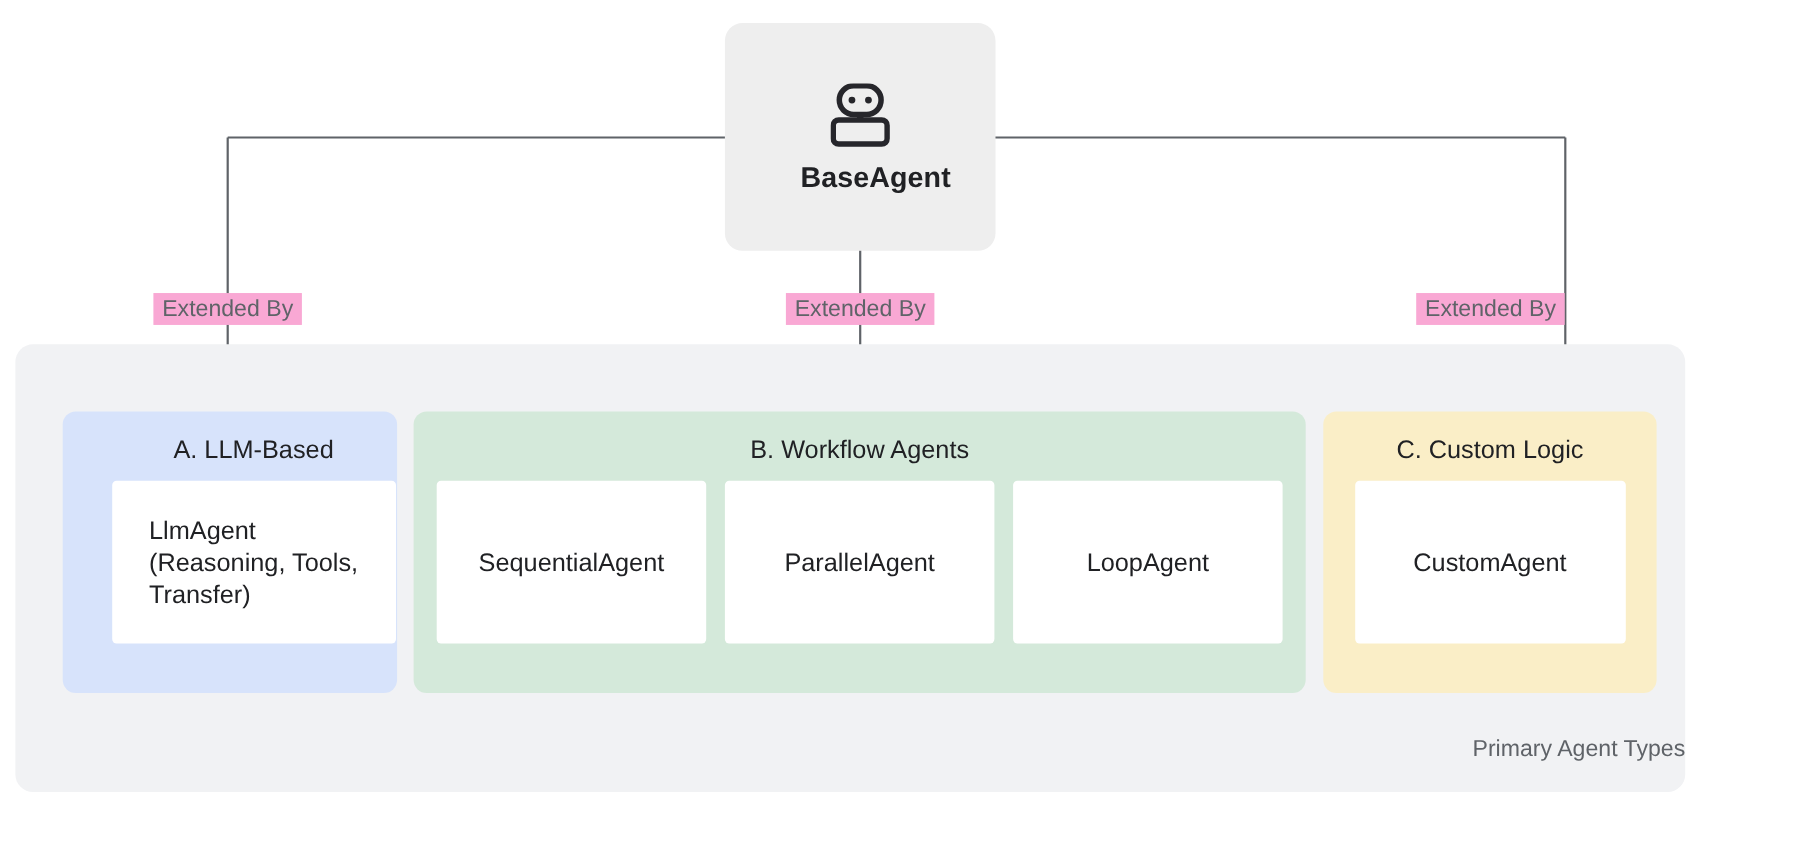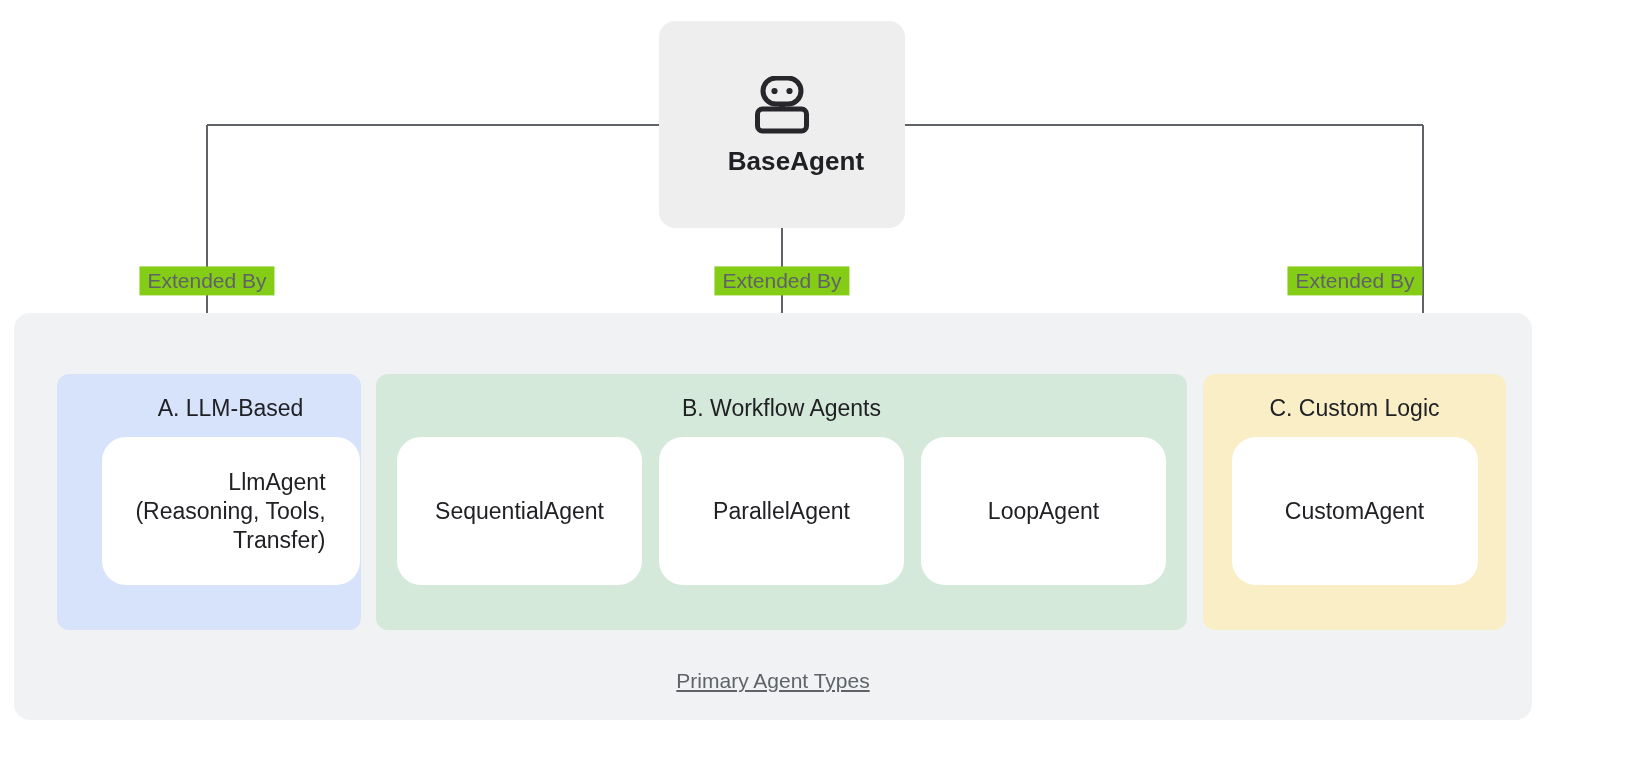--- a/index.html
+++ b/index.html
@@ -59,21 +59,21 @@
     color: #202124;
     line-height: 1;
     margin-left: 28px;
   }
 
   
   .edge-label {
     position: absolute;
     font-size: 21px;
     color: #5f6368;
-    background: #84cc16;
+    background: #f9a8d4;
     padding: 2px 8px;
     white-space: nowrap;
     transform: translate(-50%, -50%);
     line-height: 1.2;
   }
 
   
   .group-outer {
     position: absolute;
     left: 14px;
@@ -82,24 +82,23 @@
     height: 407px;
     background: #f1f2f4;
     border-radius: 16px;
     box-sizing: border-box;
   }
   .group-caption {
     position: absolute;
     left: 0;
     right: 0;
     bottom: 27px;
-    text-align: center;
+    text-align: right;
     font-size: 21px;
     color: #5f6368;
-    text-decoration: underline;
   }
 
   
   .cat {
     position: absolute;
     border-radius: 12px;
     box-sizing: border-box;
     display: flex;
     flex-direction: column;
     align-items: center;
@@ -113,25 +112,25 @@
     white-space: nowrap;
   }
   .cat-cards {
     display: flex;
     flex-direction: row;
     gap: 17px;
     align-items: stretch;
   }
   .agent-card {
     background: #ffffff;
-    border-radius: 24px;
+    border-radius: 4px;
     display: flex;
     align-items: center;
     justify-content: center;
-    text-align: right;
+    text-align: left;
     font-size: 23px;
     color: #202124;
     line-height: 1.25;
     box-sizing: border-box;
     padding: 8px 10px;
   }
 
   
   #cat-a {
     left: 43px;

